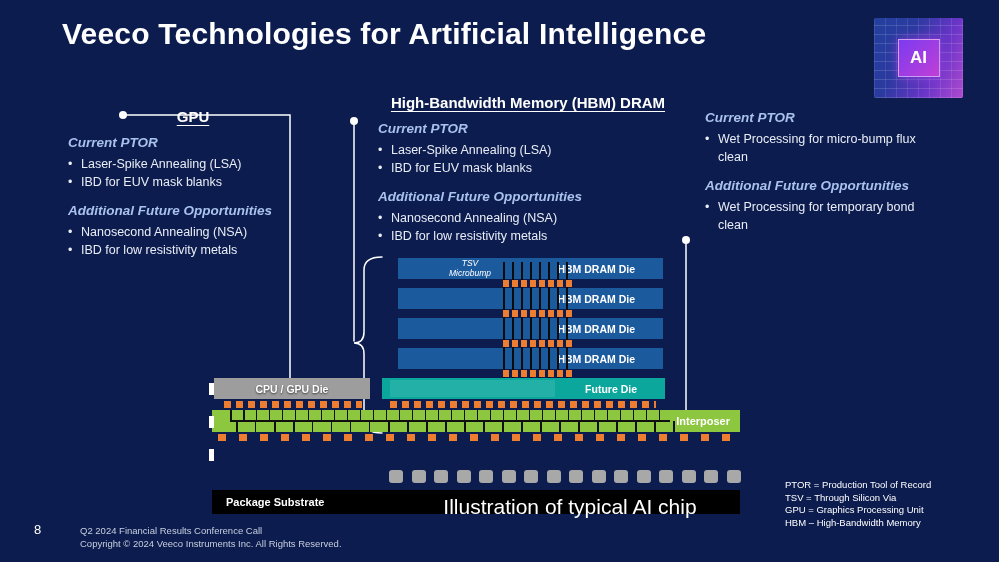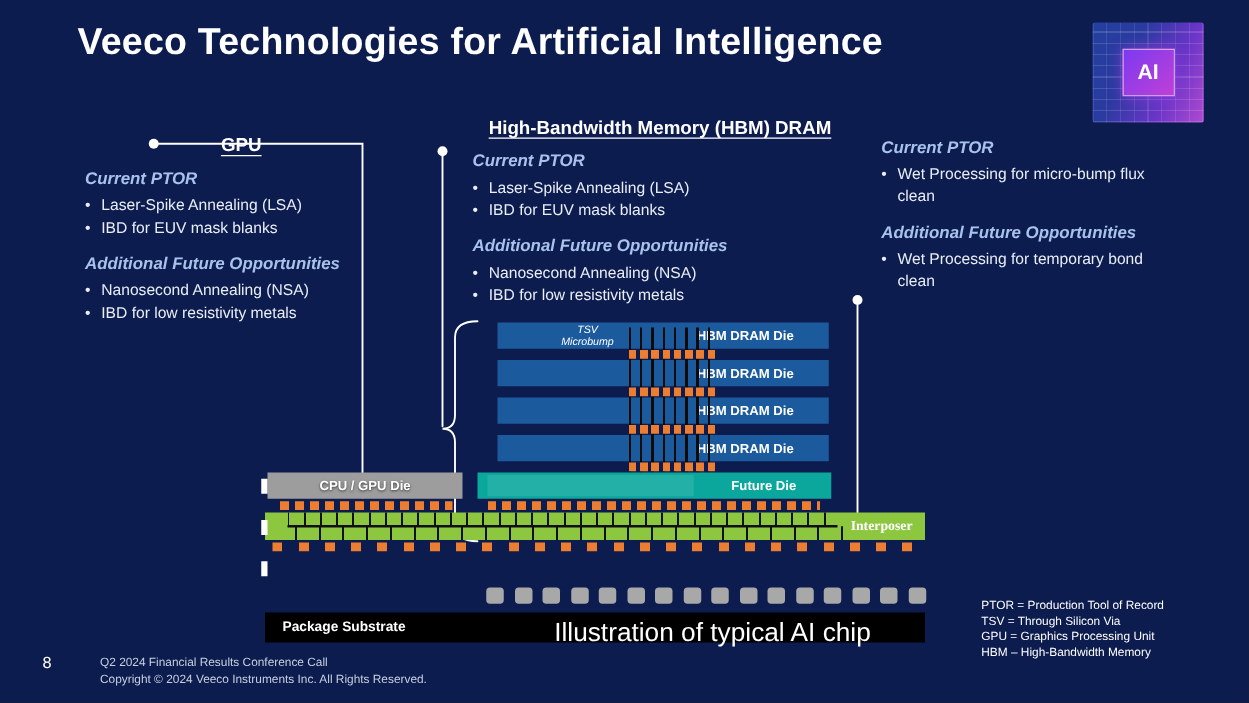--- a/index.html
+++ b/index.html
@@ -51,21 +51,21 @@
   .bump-row.wide { background:repeating-linear-gradient(90deg,var(--bump_orange,#ed7d31) 0 7px,transparent 7px 12px); }
   .bump-row.under { background:repeating-linear-gradient(90deg,var(--bump_orange,#ed7d31) 0 8px,transparent 8px 21px); }
   .logic { left:382px; top:378px; width:283px; height:21px; background:var(--logic_teal,#0ba79c); }
   .logic-inner { position:absolute; left:8px; top:2px; width:165px; height:17px; background:rgba(255,255,255,.10); }
   .cpu { left:214px; top:378px; width:156px; height:21px; background:var(--cpu_gray,#9d9d9d); }
   .cpu-label { position:absolute; left:0; right:0; top:50%; transform:translateY(-50%);
                text-align:center; color:#fff; font-size:10.5px; font-weight:bold;
                text-shadow:0 1px 2px rgba(0,0,0,.65); }
   .interposer { left:212px; top:410px; width:528px; height:22px; background:var(--interposer_green,#8dc63f); }
   .interposer-label { position:absolute; right:10px; top:50%; transform:translateY(-50%);
-                      color:#fff; font-size:11px; font-weight:bold;font-family:Liberation Serif, serif; }
+                      color:#fff; font-size:11px; font-weight:bold; }
   .traces-v  { position:absolute; left:18px; top:0;  width:440px; height:11px;
     background:repeating-linear-gradient(90deg,#101010 0 1.5px,transparent 1.5px 13px); }
   .traces-h  { position:absolute; left:18px; top:10px; width:440px; height:1.5px; background:#101010; }
   .traces-v2 { position:absolute; left:24px; top:11px; width:440px; height:11px;
     background:repeating-linear-gradient(90deg,#101010 0 1.5px,transparent 1.5px 19px); }
   .substrate { left:212px; top:442px; width:528px; height:24px; background:var(--substrate_black,#000);margin-top:48px; }
   .substrate-label { position:absolute; left:14px; top:50%; transform:translateY(-50%);
                      color:#fff; font-size:11px; font-weight:bold; }
   .edge-tick { position:absolute; left:209px; width:5px; height:12px; background:#fff; }
   .balls { position:absolute; left:389px; top:470px; display:flex; gap:8.5px; }

